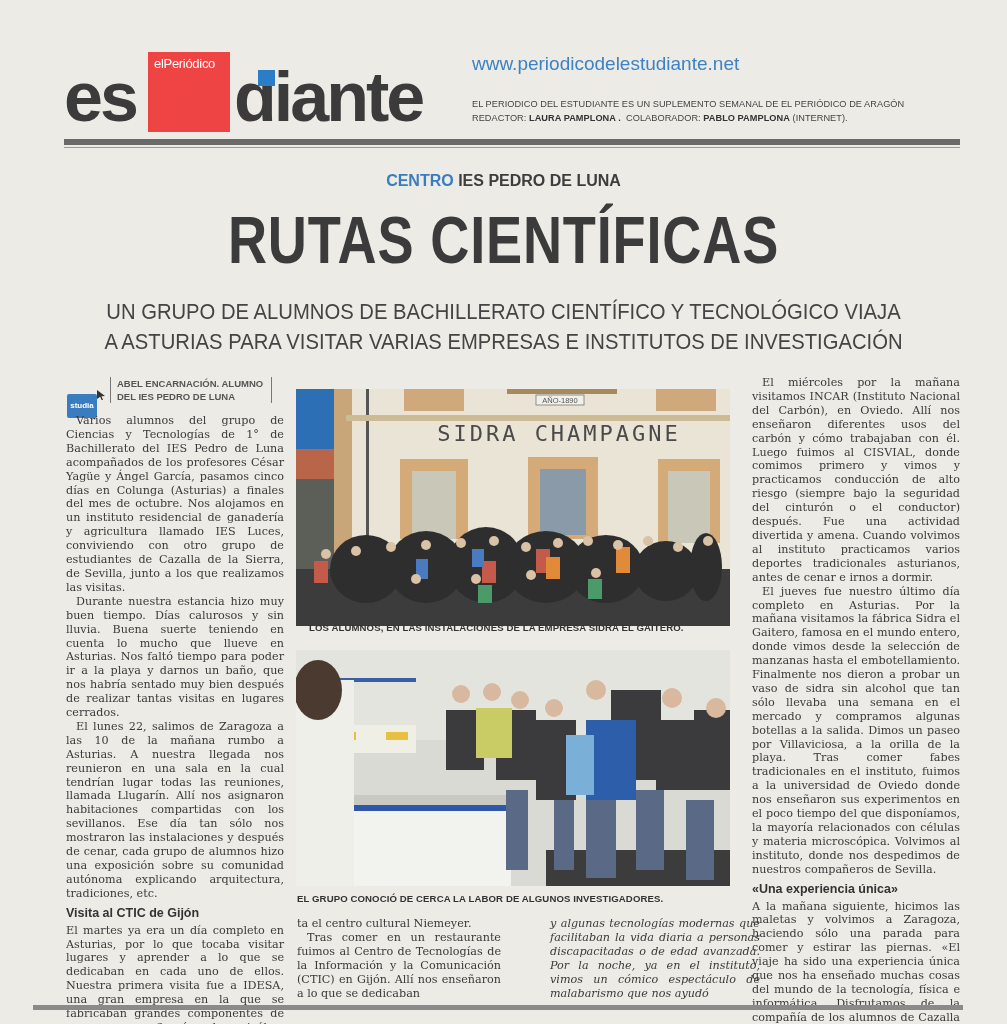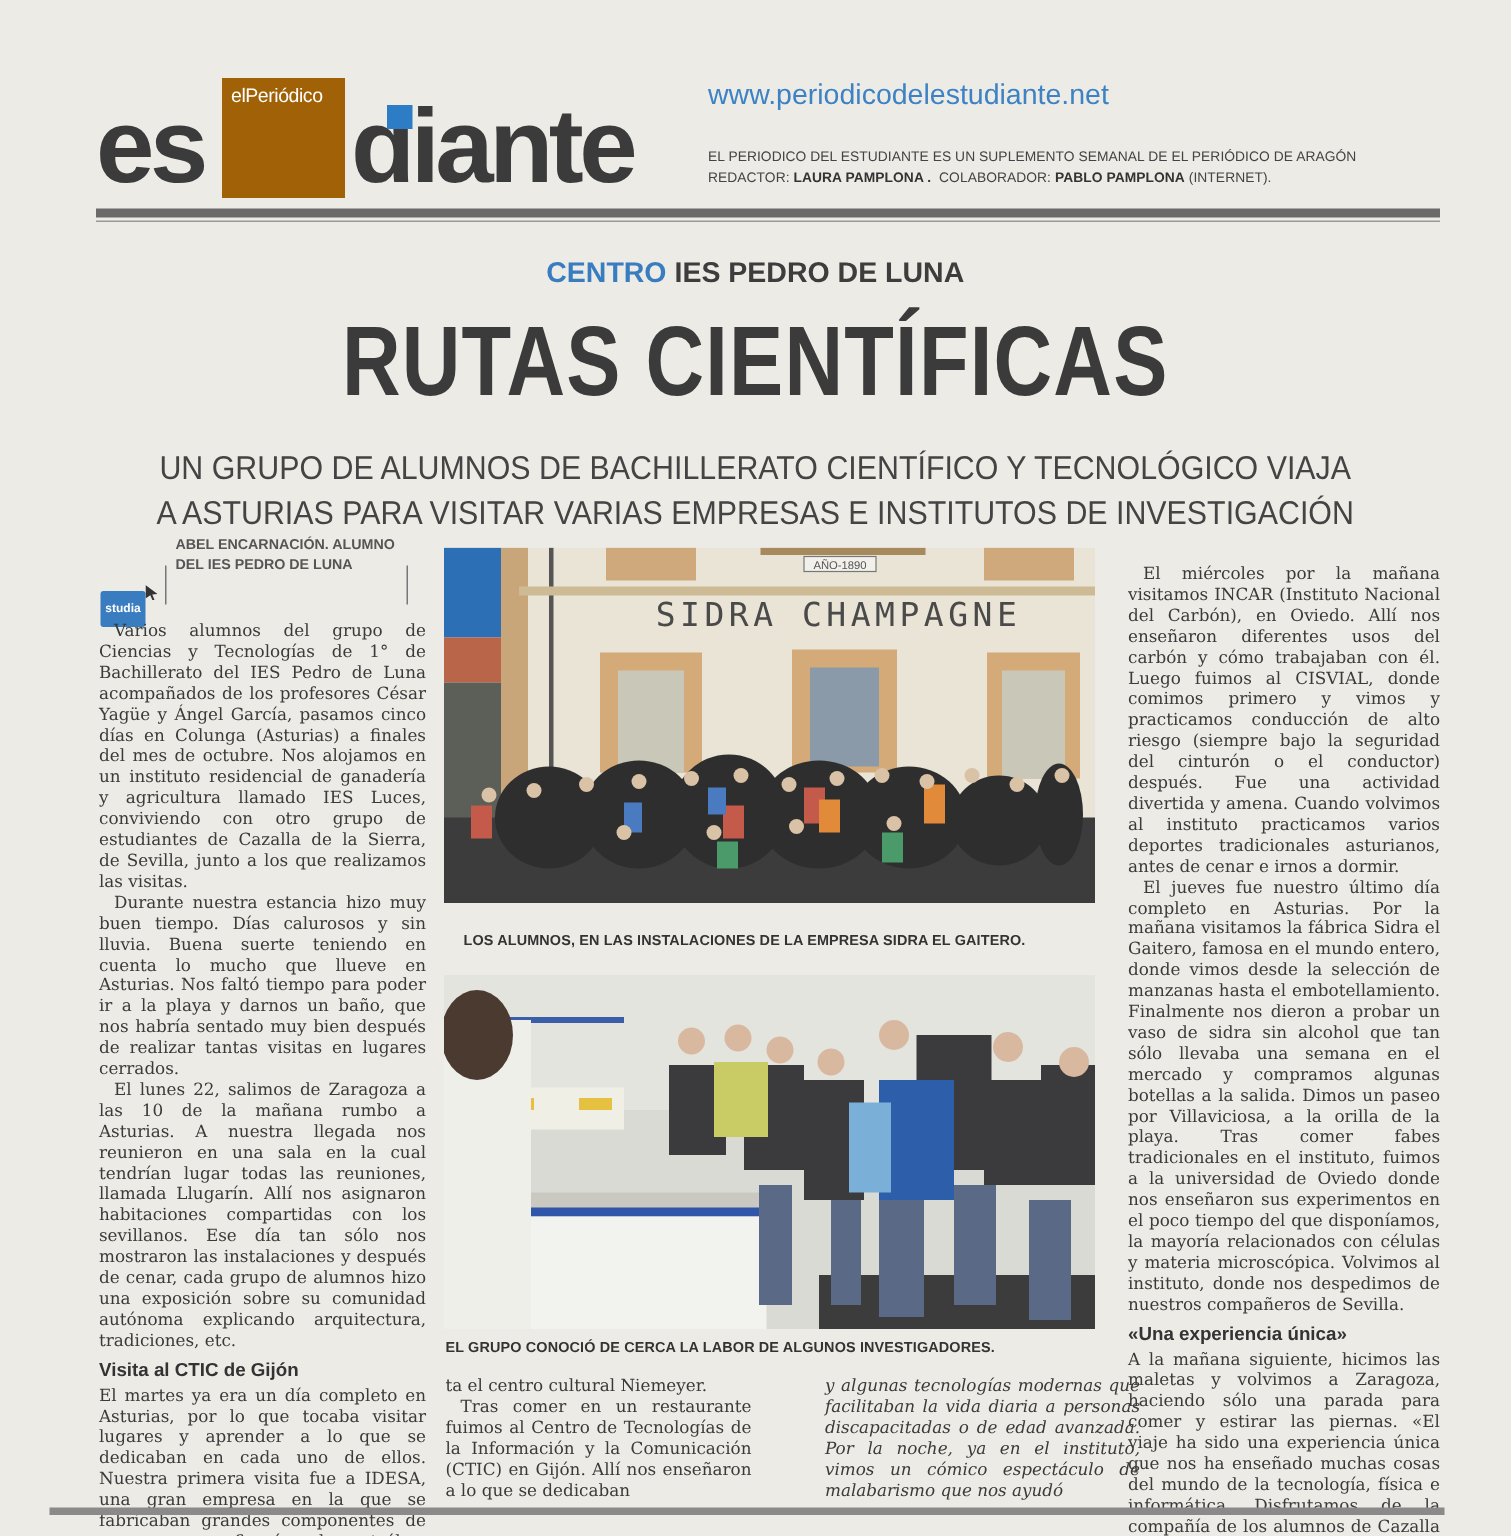--- a/index.html
+++ b/index.html
@@ -7,21 +7,21 @@
     width:1007px; height:1024px; overflow:hidden; position:relative;
     background:#ecebe6;
     font-family:"DejaVu Serif", serif;
     color:#333;
   }
   .abs { position:absolute; }
 
   
   .logo-box {
     left:148px; top:52px; width:82px; width:82px; height:80px;
-    background:#a16207;
+    background:#ef4444;
   }
   .logo-box .pub {
     position:absolute; left:6px; top:4px; font-family:"Liberation Sans", sans-serif;
     font-size:13px; color:#fff; letter-spacing:-0.3px;
   }
   .logo-word {
     left:64px; top:62px; font-family:"Liberation Sans", sans-serif; font-weight:bold;
     font-size:70px; color:#3b3b3b; letter-spacing:-3px; line-height:70px;
   }
   .logo-word .es { position:absolute; left:0; top:0; }
@@ -34,21 +34,21 @@
     left:472px; top:97px; font-family:"Liberation Sans", sans-serif; font-size:9.2px; color:#444;
     line-height:14px; letter-spacing:0.05px;
   }
   .credits b { color:#333; }
   .rule-top-thick { left:64px; top:139px; width:896px; height:6px; background:#6a6a6a; }
   .rule-top-thin  { left:64px; top:147px; width:896px; height:1px; background:#9a9a9a; }
 
   
   .kicker {
     left:0; width:1007px; top:172px; text-align:center;
-    font-family:"Liberation Sans", sans-serif; font-weight:bold; font-size:19px; color:#3d3d3d;
+    font-family:"Liberation Sans", sans-serif; font-weight:bold; font-size:16px; color:#3d3d3d;
   }
   .kicker .centro { color:#3a7cc0; }
   .headline {
     left:0; width:1007px; top:200px; text-align:center;
     font-family:"Liberation Sans", sans-serif; font-weight:bold; font-size:66px; color:#3b3b3b;
     letter-spacing:1px; line-height:80px; transform:scaleX(0.82); transform-origin:center;
   }
   .deck {
     left:0; width:1007px; top:297px; text-align:center;
     font-family:"Liberation Sans", sans-serif; font-size:22px; color:#444; line-height:30px;
@@ -57,21 +57,21 @@
 
   
   .studia-icon {
     left:67px; top:378px; width:30px; height:24px; background:#3a7cc0; border-radius:2px;
     font-family:"Liberation Sans", sans-serif; font-size:8px; font-weight:bold; color:#fff;
     line-height:24px; text-align:center;margin-top:16px;
   }
   .cursor-icon { left:97px; top:390px; width:8px; height:10px; }
   .byline-bar { width:1px; height:26px; background:#777; top:377px; }
   .byline {
-    left:117px; top:357px; font-family:"Liberation Sans", sans-serif; font-weight:bold;
+    left:117px; top:377px; font-family:"Liberation Sans", sans-serif; font-weight:bold;
     font-size:9.5px; color:#555; line-height:13px;
   }
 
   
   .col {
     font-size:11.2px; line-height:13.9px; color:#3a3a3a; text-align:justify;
     hyphens:manual;
   }
   .col p { margin:0; text-indent:10px; }
   .col p.noindent { text-indent:0; }
@@ -136,21 +136,21 @@
 <div class="abs byline-bar" style="left:271px"></div>
 
 <div class="abs col" style="left:66px; top:414px; width:218px;">
   <p>Varios alumnos del grupo de Ciencias y Tecnologías de 1° de Bachillerato del IES Pedro de Luna acompañados de los profesores César Yagüe y Ángel García, pasamos cinco días en Colunga (Asturias) a finales del mes de octubre. Nos alojamos en un instituto residencial de ganadería y agricultura llamado IES Luces, conviviendo con otro grupo de estudiantes de Cazalla de la Sierra, de Sevilla, junto a los que realizamos las visitas.</p>
   <p>Durante nuestra estancia hizo muy buen tiempo. Días calurosos y sin lluvia. Buena suerte teniendo en cuenta lo mucho que llueve en Asturias. Nos faltó tiempo para poder ir a la playa y darnos un baño, que nos habría sentado muy bien después de realizar tantas visitas en lugares cerrados.</p>
   <p>El lunes 22, salimos de Zaragoza a las 10 de la mañana rumbo a Asturias. A nuestra llegada nos reunieron en una sala en la cual tendrían lugar todas las reuniones, llamada Llugarín. Allí nos asignaron habitaciones compartidas con los sevillanos. Ese día tan sólo nos mostraron las instalaciones y después de cenar, cada grupo de alumnos hizo una exposición sobre su comunidad autónoma explicando arquitectura, tradiciones, etc.</p>
   <div class="subhead">Visita al CTIC de Gijón</div>
   <p class="noindent">El martes ya era un día completo en Asturias, por lo que tocaba visitar lugares y aprender a lo que se dedicaban en cada uno de ellos. Nuestra primera visita fue a IDESA, una gran empresa en la que se fabricaban grandes componentes de acero para refinerías de petróleo, postes de estaciones aerogeneradoras marinas, etc. Una guía nos enseñó la parte moderna y antigua de Avilés, desde el casco antiguo has-</p>
 </div>
 
-<div class="abs photo" style="left:296px; top:365px; width:522px; height:237px;">
+<div class="abs photo" style="left:296px; top:389px; width:522px; height:237px;">
   <svg width="434" height="237" viewBox="0 0 434 237">
     <rect width="434" height="237" fill="#e9e4d6"></rect>
     <rect x="0" y="0" width="38" height="60" fill="#2c6fb5"></rect>
     <rect x="0" y="60" width="38" height="30" fill="#b8654a"></rect>
     <rect x="0" y="90" width="38" height="147" fill="#5c5e58"></rect>
     <rect x="38" y="0" width="18" height="170" fill="#c9a67a"></rect>
     <rect x="70" y="0" width="3" height="150" fill="#555"></rect>
     <rect x="50" y="26" width="384" height="6" fill="#cdbb96"></rect>
     <rect x="108" y="0" width="60" height="22" fill="#cfa87b"></rect>
     <rect x="360" y="0" width="60" height="22" fill="#cfa87b"></rect>

